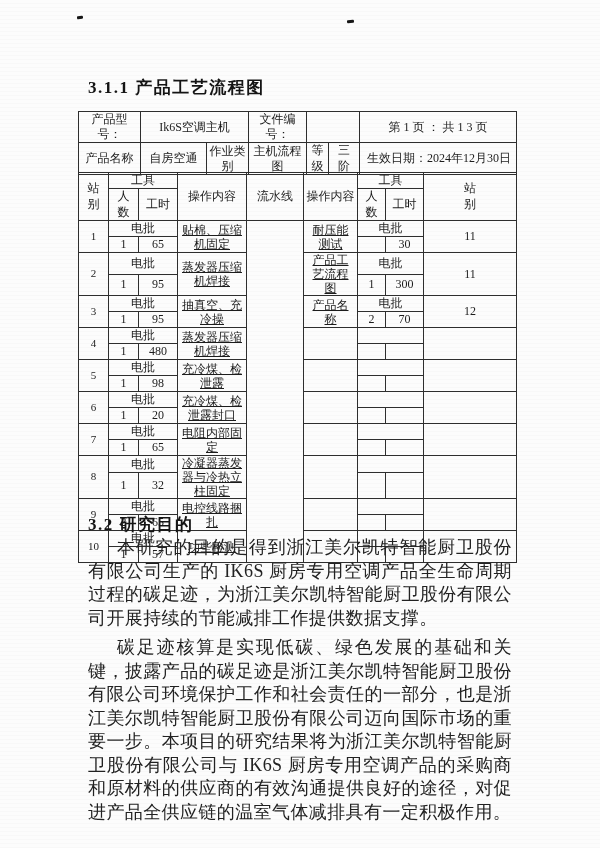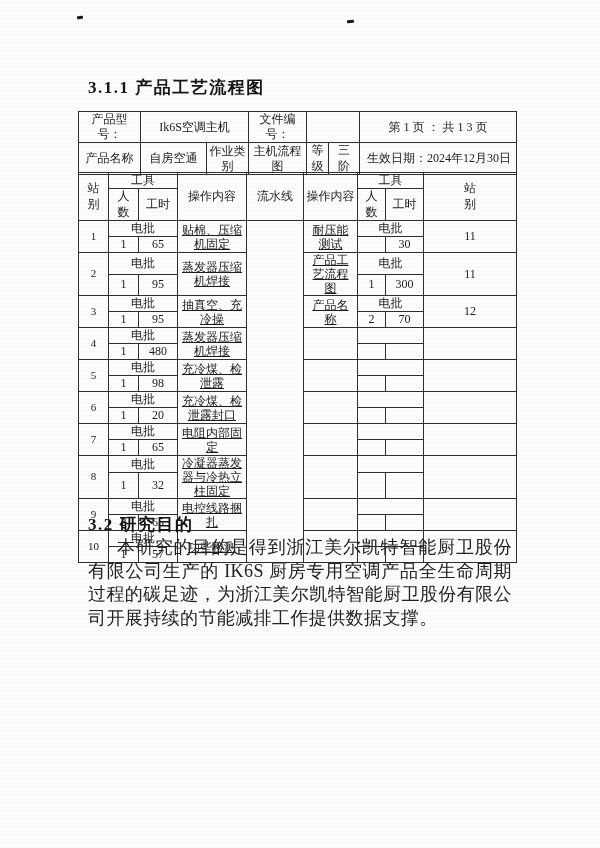--- a/index.html
+++ b/index.html
@@ -275,13 +275,14 @@
     <td class="num"></td>
     <td class="num"></td>
   </tr>
 </tbody>
   </table>
 
 <div class="doc-title" id="purpose-title">3.2 研究目的</div>
 
 <div class="body-text">
   <p>本研究的目的是得到浙江美尔凯特智能厨卫股份有限公司生产的 IK6S 厨房专用空调产品全生命周期过程的碳足迹，为浙江美尔凯特智能厨卫股份有限公司开展持续的节能减排工作提供数据支撑。</p>
+  <p>碳足迹核算是实现低碳、绿色发展的基础和关键，披露产品的碳足迹是浙江美尔凯特智能厨卫股份有限公司环境保护工作和社会责任的一部分，也是浙江美尔凯特智能厨卫股份有限公司迈向国际市场的重要一步。本项目的研究结果将为浙江美尔凯特智能厨卫股份有限公司与 IK6S 厨房专用空调产品的采购商和原材料的供应商的有效沟通提供良好的途径，对促进产品全供应链的温室气体减排具有一定积极作用。</p>
 </div>
 
 </body></html>

